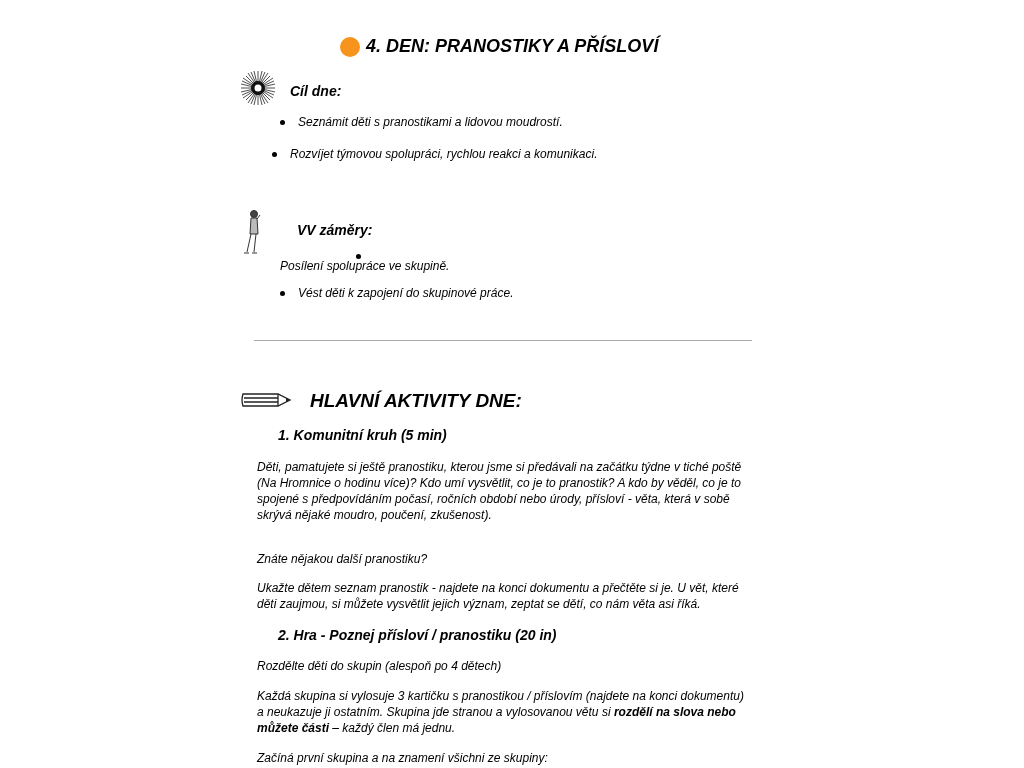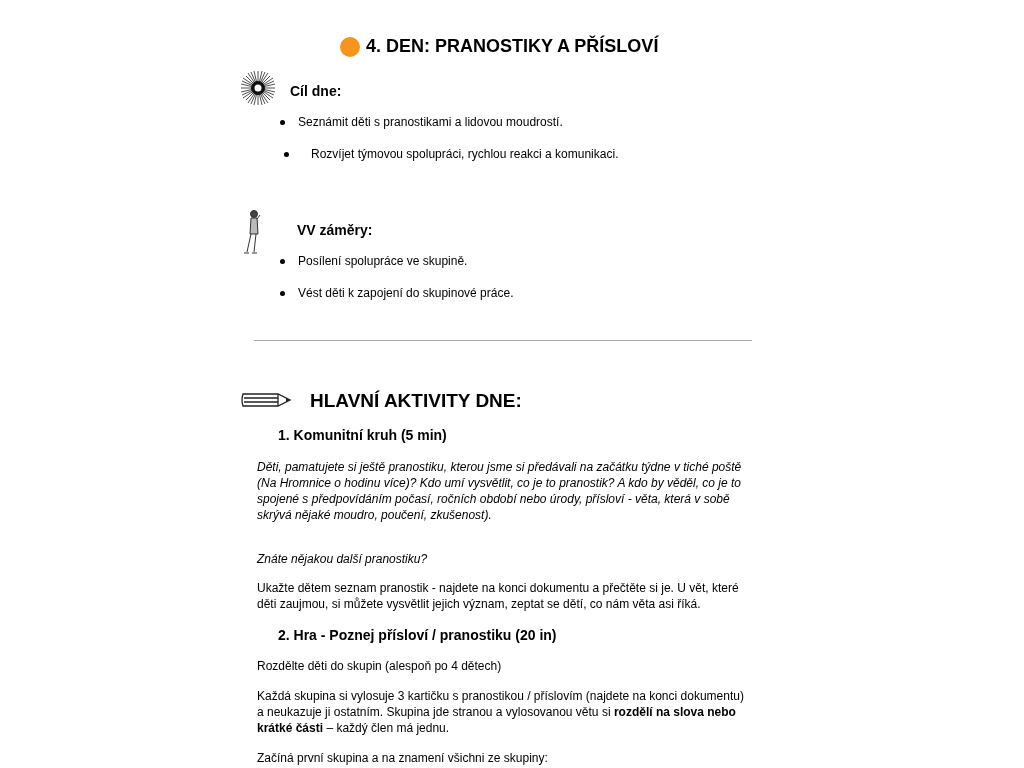--- a/index.html
+++ b/index.html
@@ -1,20 +1,20 @@
 <!DOCTYPE html>
 <html><head>
 <meta charset="utf-8">
 <style>
   html, body { margin: 0; padding: 0; background: #ffffff; }
   body {
     width: 1024px; height: 768px; overflow: hidden; position: relative;
     font-family: "Liberation Sans", sans-serif; color: #000;
   }
-  .abs { position: absolute; }
+  .abs { position: absolute; font-style: italic; }
   .title {
     left: 340px; top: 36px; font-size: 18px; font-weight: bold;
     display: flex; align-items: center; gap: 6px; white-space: nowrap;
   }
   .orange-dot {
     width: 20px; height: 20px; border-radius: 50%;
     background: #f7941d; display: inline-block;
   }
   .section-head { font-size: 14px; font-weight: bold; white-space: nowrap; }
   .bullet {
@@ -66,40 +66,40 @@
     </g>
     <circle cx="18" cy="18" r="7" fill="#111"></circle>
     <circle cx="18" cy="18" r="3.5" fill="#fff"></circle>
   </svg>
 </div>
 <div class="abs section-head" style="left:290px; top:83px;">Cíl dne:</div>
 <div class="abs bullet" style="left:280px; top:115px;text-align:right;">
   <span class="dot"></span>
   <span>Seznámit děti s pranostikami a lidovou moudrostí.</span>
 </div>
-<div class="abs bullet" style="left:284px; top:147px;gap:9px;">
+<div class="abs bullet" style="left:272px; top:147px;">
   <span class="dot"></span>
   <span>Rozvíjet týmovou spolupráci, rychlou reakci a komunikaci.</span>
 </div>
 
 <div class="abs" style="left:241px; top:208px; width:24px; height:48px;">
   <svg width="24" height="48" viewBox="0 0 24 48">
     <g fill="none" stroke="#333" stroke-width="1">
       <circle cx="13" cy="6" r="3.5" fill="#444"></circle>
       <path d="M10 10 L16 10 L17 26 L9 26 Z" fill="#bbb"></path>
       <line x1="16" y1="11" x2="19" y2="7"></line>
       <line x1="10" y1="26" x2="6" y2="44"></line>
       <line x1="15" y1="26" x2="13" y2="44"></line>
       <line x1="3" y1="45" x2="8" y2="45"></line>
       <line x1="11" y1="45" x2="16" y2="45"></line>
     </g>
   </svg>
 </div>
 <div class="abs section-head" style="left:297px; top:222px;">VV záměry:</div>
-<div class="abs bullet" style="left:280px; top:254px;">
+<div class="abs bullet" style="left:280px; top:254px;flex-direction:column;">
   <span class="dot"></span>
   <span>Posílení spolupráce ve skupině.</span>
 </div>
 <div class="abs bullet" style="left:280px; top:286px;">
   <span class="dot"></span>
   <span>Vést děti k zapojení do skupinové práce.</span>
 </div>
 
 <div class="abs hr"></div>
 
@@ -139,19 +139,19 @@
 <div class="abs para" style="top:658px;">
   <div>Rozdělte děti do skupin (alespoň po 4 dětech)</div>
 </div>
 
 <div class="abs para" style="top:688px;">
   <div>Každá skupina si vylosuje 3 kartičku s pranostikou / příslovím (najdete na konci dokumentu)</div>
   <div>
     <span>a neukazuje ji ostatním. Skupina jde stranou a vylosovanou větu si </span><b>rozdělí na slova nebo</b>
   </div>
   <div>
-    <b>krátké části</b><span> – každý člen má jednu.</span>
+    <b>můžete části</b><span> – každý člen má jednu.</span>
   </div>
 </div>
 
 <div class="abs para" style="top:750px;">
   <div>Začíná první skupina a na znamení všichni ze skupiny:</div>
 </div>
 
 </body></html>

